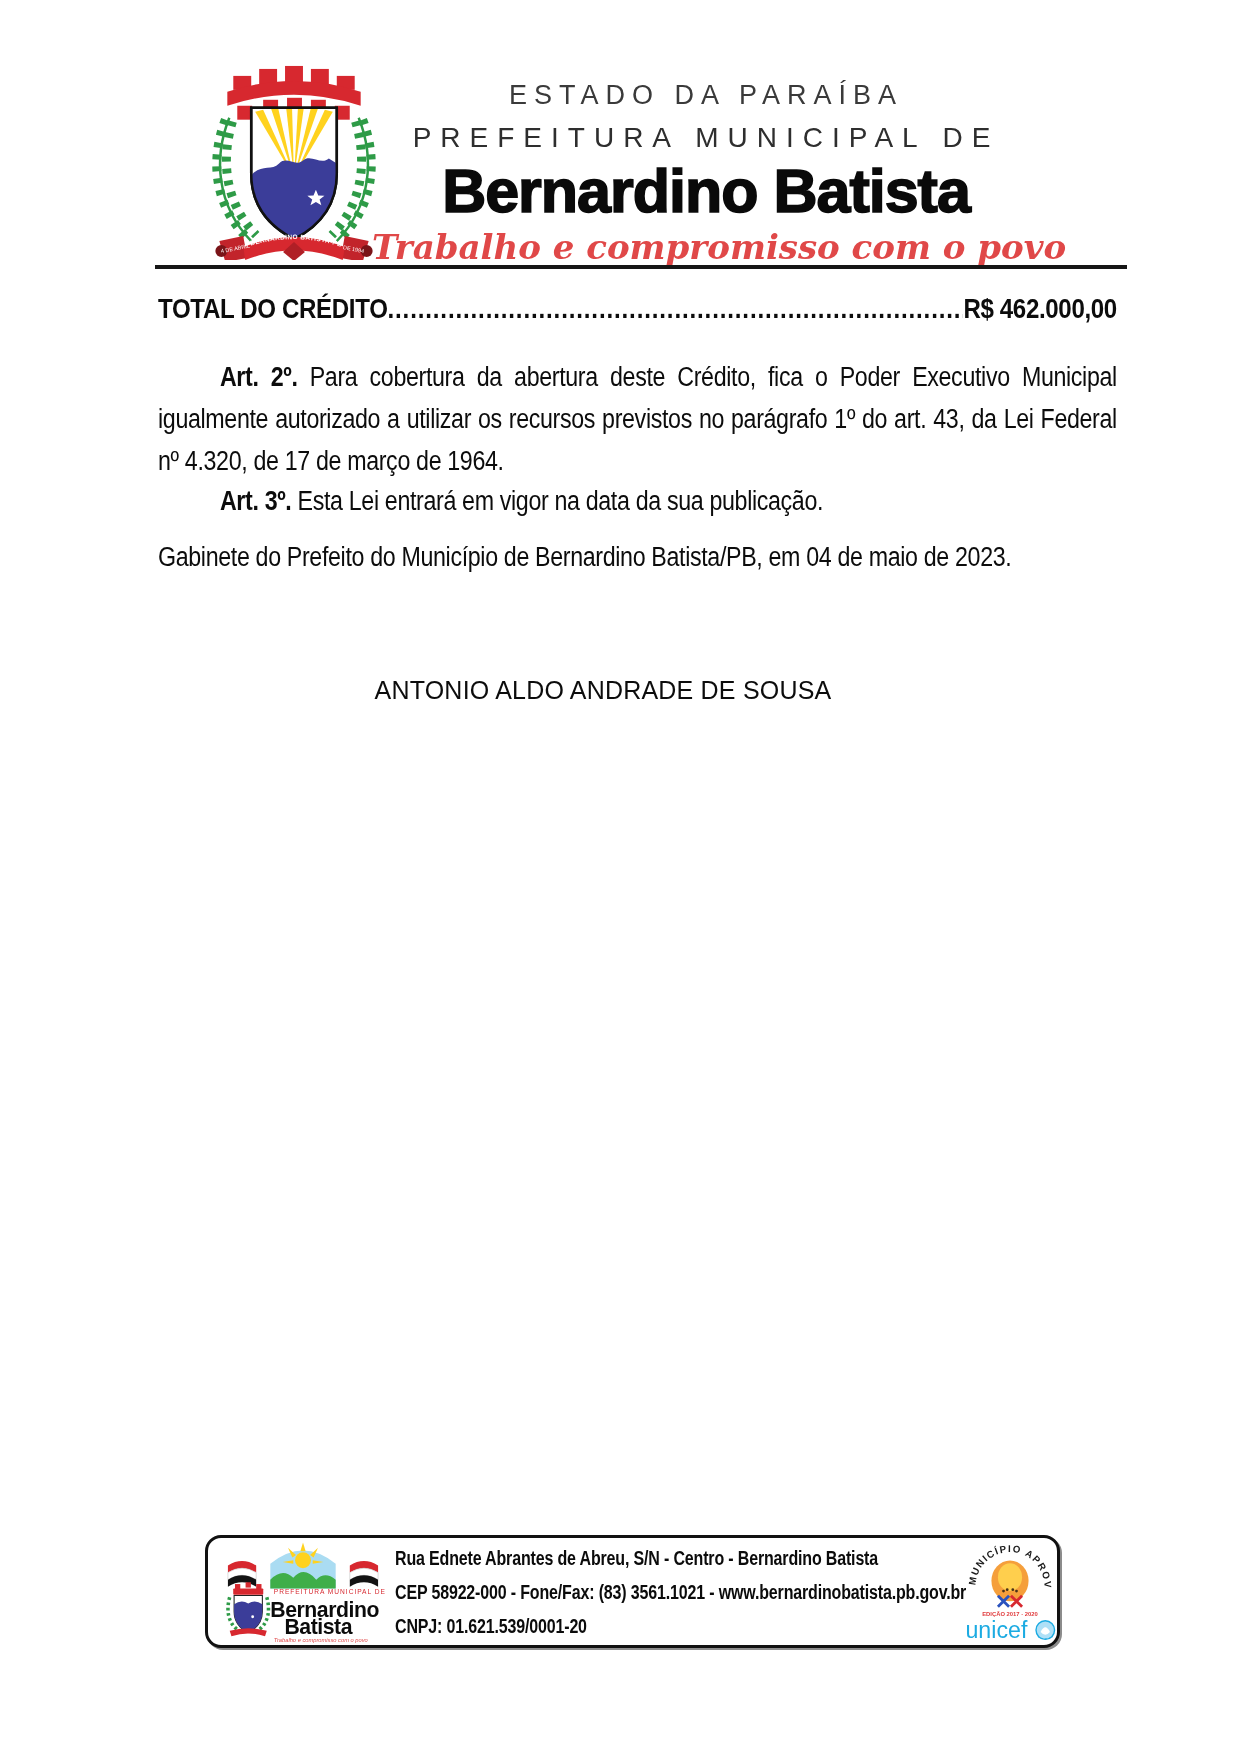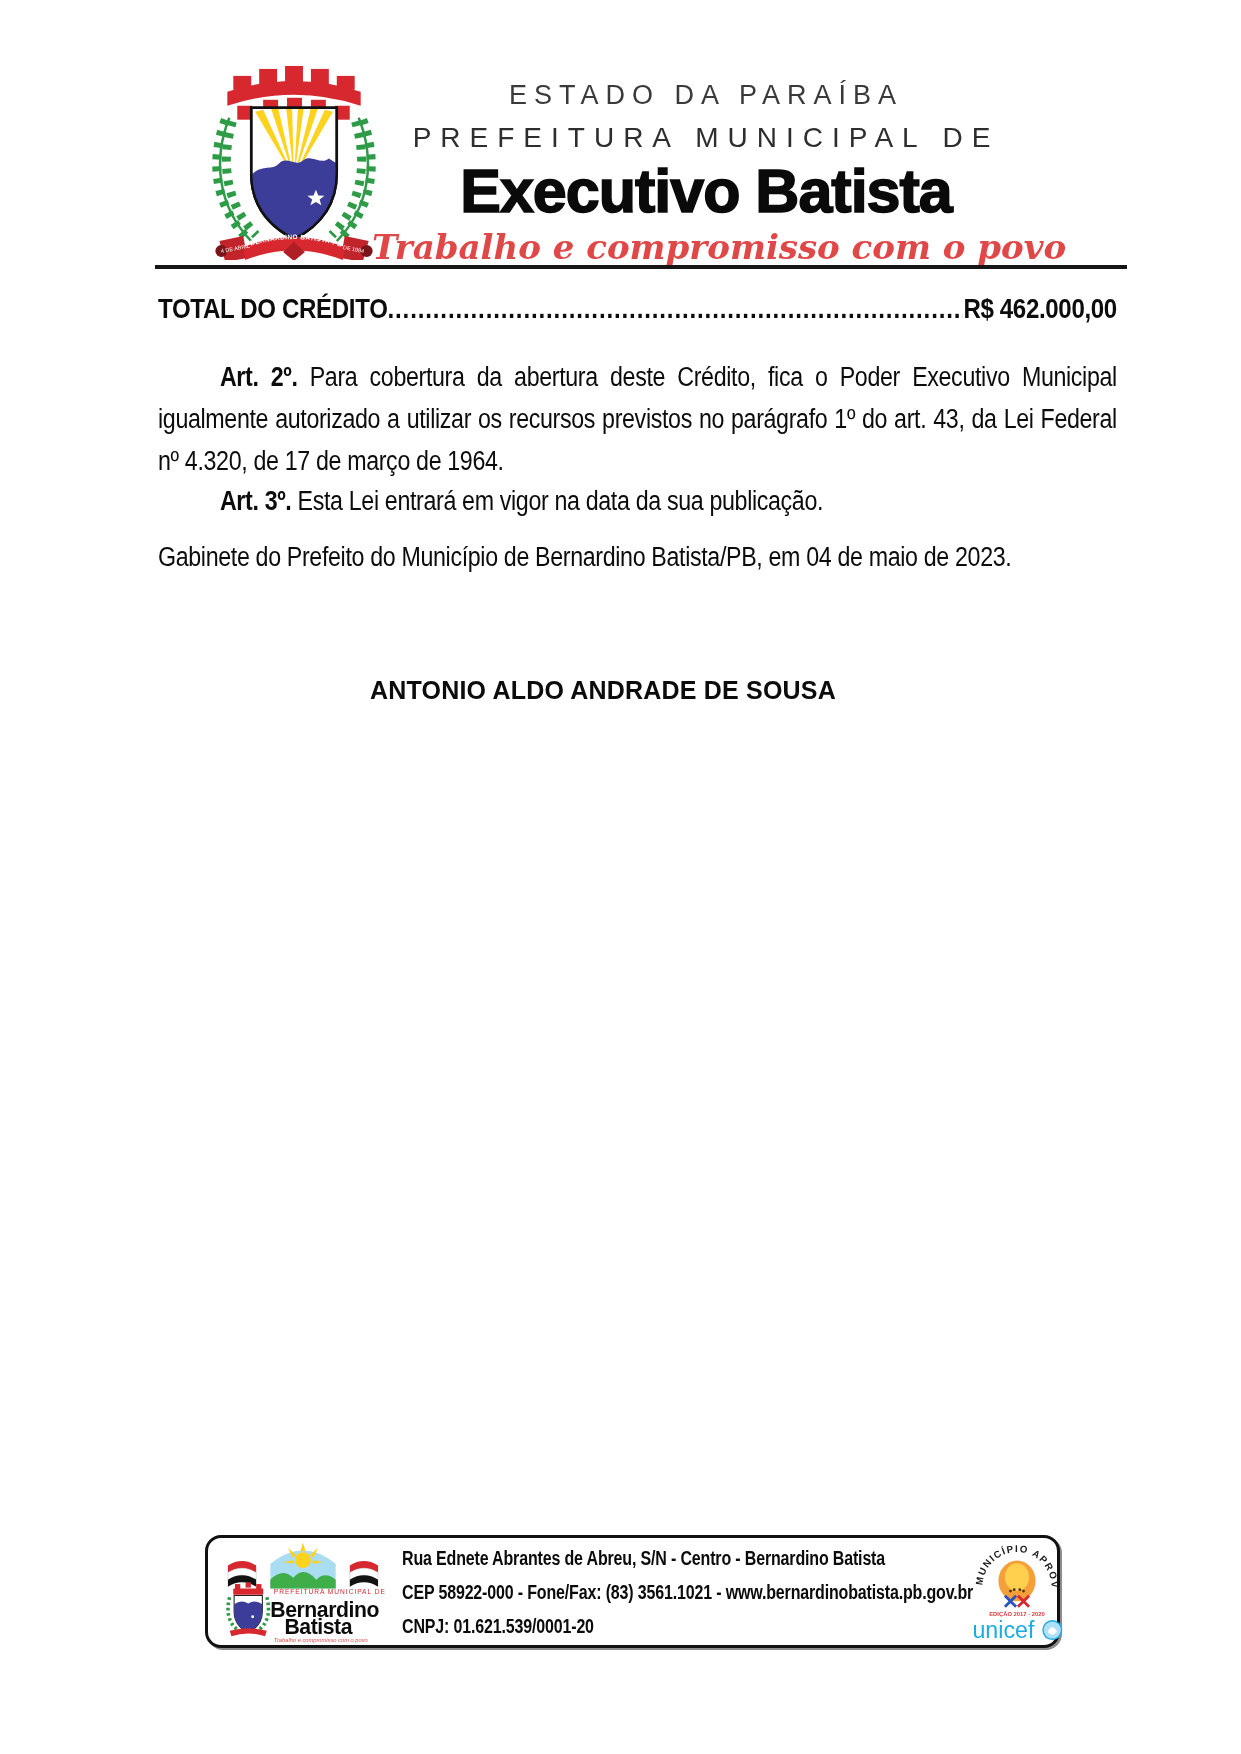--- a/index.html
+++ b/index.html
@@ -35,32 +35,32 @@
   .total-line{top:288px;display:flex;align-items:baseline;font-weight:700;font-size:28px;}
   .total-line .lbl{white-space:nowrap;}
   .total-line .dots{flex:1;min-width:0;overflow:hidden;white-space:nowrap;letter-spacing:1px;}
   .total-line .val{white-space:nowrap;}
   .para{margin:0;text-align:justify;}
   .indent{text-indent:72px;}
   #art2{top:356px;}
   #art3{top:480px;}
   #gabinete{top:536px;}
   .signature{position:absolute;left:158px;top:676px;width:890px;text-align:center;color:#0c0c0c;}
-  .sig-name{font-size:25px;font-weight:700;letter-spacing:0.2px;}
+  .sig-name{font-size:25px;font-weight:400;letter-spacing:0.2px;}
   .sig-title{margin-top:7px;font-size:25px;}
   
   .footer-box{
     position:absolute;left:205px;top:1535px;width:855px;height:113px;
     border:3px solid #111;border-radius:16px;box-sizing:border-box;
     box-shadow:2px 2px 0 rgba(0,0,0,0.45);
     display:flex;align-items:center;background:#fff;
     padding:0 6px 0 4px;
   }
   .footer-logo{flex:0 0 auto;width:182px;height:106px;}
-  .footer-address-wrap{flex:0 0 auto;width:566px;position:relative;margin-left:8px;}
+  .footer-address-wrap{flex:0 0 auto;width:566px;position:relative;margin-left:1px;}
   .footer-address{
     width:708px;transform:scaleX(0.8);transform-origin:0 50%;
     font-size:20px;font-weight:700;letter-spacing:-0.2px;line-height:34px;color:#0b0b0b;white-space:nowrap;
   }
   .footer-seal{flex:0 0 auto;width:94px;height:104px;margin-left:2px;}
 </style>
 </head>
 <body>
 
 <div class="page">
@@ -126,21 +126,21 @@
         <textPath href="#ribbonArc" startOffset="8">BERNARDINO BATISTA-PB</textPath>
       </text>
       <text x="22" y="198" font-size="5.5" fill="#ffffff" transform="rotate(-11 22 198)">4 DE ABRIL</text>
       <text x="144" y="194" font-size="5.5" fill="#ffffff" transform="rotate(11 144 194)">DE 1994</text>
     </g>
   </svg>
 
   <div class="header-text">
     <div class="hdr-state">ESTADO DA PARAÍBA</div>
     <div class="hdr-entity">PREFEITURA MUNICIPAL DE</div>
-    <div class="hdr-city">Executivo Batista</div>
+    <div class="hdr-city">Bernardino Batista</div>
     <div class="hdr-motto">Trabalho e compromisso com o povo</div>
   </div>
   <div class="hdr-rule"></div>
 
   <div class="bodyblock narrow total-line">
     <span class="lbl">TOTAL DO CRÉDITO</span>
       <span class="dots">........................................................................................................................................</span>
       <span class="val">R$ 462.000,00</span>
   </div>
 

